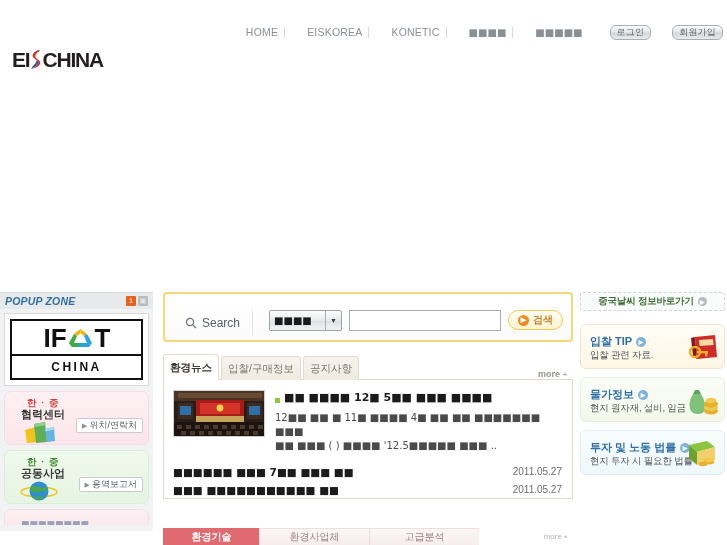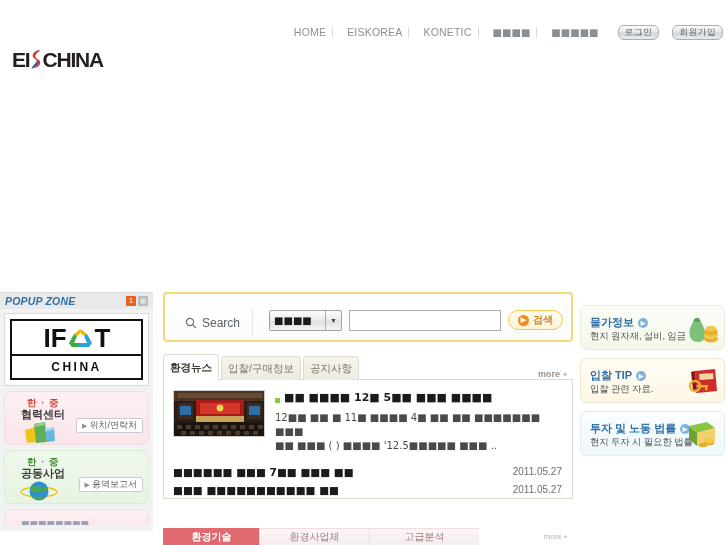--- a/index.html
+++ b/index.html
@@ -8,21 +8,21 @@
     overflow: hidden;
     background: #ffffff;
     font-family: "Liberation Sans", sans-serif;
   }
   .page { position: relative; width: 727px; height: 545px; background:#fff; }
 
   
   .header { position:absolute; left:0; top:0; width:727px; height:84px; background:#ffffff; }
   .topnav {
     position:absolute; right:4px; top:25px;
-    display:flex; align-items:center; gap:8px;
+    display:flex; align-items:center; gap:16px;
     font-size:10.5px; color:#8b8f93; letter-spacing:.2px;
   }
   .topnav .tn-link {
     padding:0 6px; color:#8a8f94; text-decoration:none; white-space:nowrap;
     border-right:1px solid #d8dadc; line-height:11px;
   }
   .topnav .tn-link:last-of-type { border-right:none; }
   .boxglyph { display:inline-block; color:#1b1b1b; letter-spacing:0px; font-size:10px;
               font-family:"DejaVu Sans", sans-serif; }
   .tn-btn {
@@ -422,59 +422,63 @@
   </div>
 
   <div class="btmtabs">
     <span class="bt w1 active">환경기술</span>
     <span class="bt w2">환경사업체</span>
     <span class="bt w3">고급분석</span>
     <span class="bt-more">more ▪</span>
   </div>
 
   <div class="rightcol">
+    <div class="weather-link">
+      <span>중국날씨 정보바로가기</span>
+      <span class="go">▶</span>
+    </div>
 
     <div style="margin-top:13px">
+
+      <div class="rcard c1">
+        <span class="rc-t">
+          <span>입찰 TIP</span>
+          <span class="arr">▶</span>
+        </span>
+        <span class="rc-s">입찰 관련 자료.</span>
+        <span class="rc-ico">
+          <svg width="34" height="30" viewBox="0 0 34 30">
+            <path d="M10 4 L30 2 L32 24 L12 26 Z" fill="#cf2b2b"></path>
+            <path d="M10 4 L12 26 L8 23 L6 5 Z" fill="#8f1414"></path>
+            <path d="M14 7 L28 6 L28.6 12 L14.6 13 Z" fill="#f4d9a0"></path>
+            <circle cx="10" cy="19" r="5" fill="none" stroke="#e8b02a" stroke-width="2.4"></circle>
+            <rect x="12" y="18" width="11" height="2.4" fill="#e8b02a"></rect>
+            <rect x="20" y="20" width="2.4" height="3.4" fill="#e8b02a"></rect>
+          </svg>
+        </span>
+      </div>
 
       <div class="rcard c2">
         <span class="rc-t">
           <span>물가정보</span>
           <span class="arr">▶</span>
         </span>
         <span class="rc-s">현지 원자재, 설비, 임금</span>
         <span class="rc-ico">
           <svg width="34" height="30" viewBox="0 0 34 30">
             <path d="M8 8 Q3 16 5 23 Q7 28 13 28 Q19 28 20 23 Q21 16 16 8 Z" fill="#7ec27a"></path>
             <path d="M8 8 L16 8 L14 4 L10 4 Z" fill="#5aa658"></path>
             <ellipse cx="26" cy="25" rx="7" ry="3.4" fill="#e8b02a"></ellipse>
             <ellipse cx="26" cy="21.5" rx="7" ry="3.4" fill="#f0c952"></ellipse>
             <ellipse cx="26" cy="18" rx="7" ry="3.4" fill="#e8b02a"></ellipse>
             <ellipse cx="26" cy="14.5" rx="5.4" ry="2.8" fill="#f0c952"></ellipse>
           </svg>
         </span>
       </div>
 
-      <div class="rcard c1">
-        <span class="rc-t">
-          <span>입찰 TIP</span>
-          <span class="arr">▶</span>
-        </span>
-        <span class="rc-s">입찰 관련 자료.</span>
-        <span class="rc-ico">
-          <svg width="34" height="30" viewBox="0 0 34 30">
-            <path d="M10 4 L30 2 L32 24 L12 26 Z" fill="#cf2b2b"></path>
-            <path d="M10 4 L12 26 L8 23 L6 5 Z" fill="#8f1414"></path>
-            <path d="M14 7 L28 6 L28.6 12 L14.6 13 Z" fill="#f4d9a0"></path>
-            <circle cx="10" cy="19" r="5" fill="none" stroke="#e8b02a" stroke-width="2.4"></circle>
-            <rect x="12" y="18" width="11" height="2.4" fill="#e8b02a"></rect>
-            <rect x="20" y="20" width="2.4" height="3.4" fill="#e8b02a"></rect>
-          </svg>
-        </span>
-      </div>
-
       <div class="rcard c3">
         <span class="rc-t">
           <span>투자 및 노동 법률</span>
           <span class="arr">▶</span>
         </span>
         <span class="rc-s">현지 투자 시 필요한 법률</span>
         <span class="rc-ico">
           <svg width="34" height="30" viewBox="0 0 34 30">
             <path d="M4 6 L22 2 L30 8 L12 13 Z" fill="#8cc63f"></path>
             <path d="M4 6 L12 13 L12 26 L4 19 Z" fill="#6ba32f"></path>

